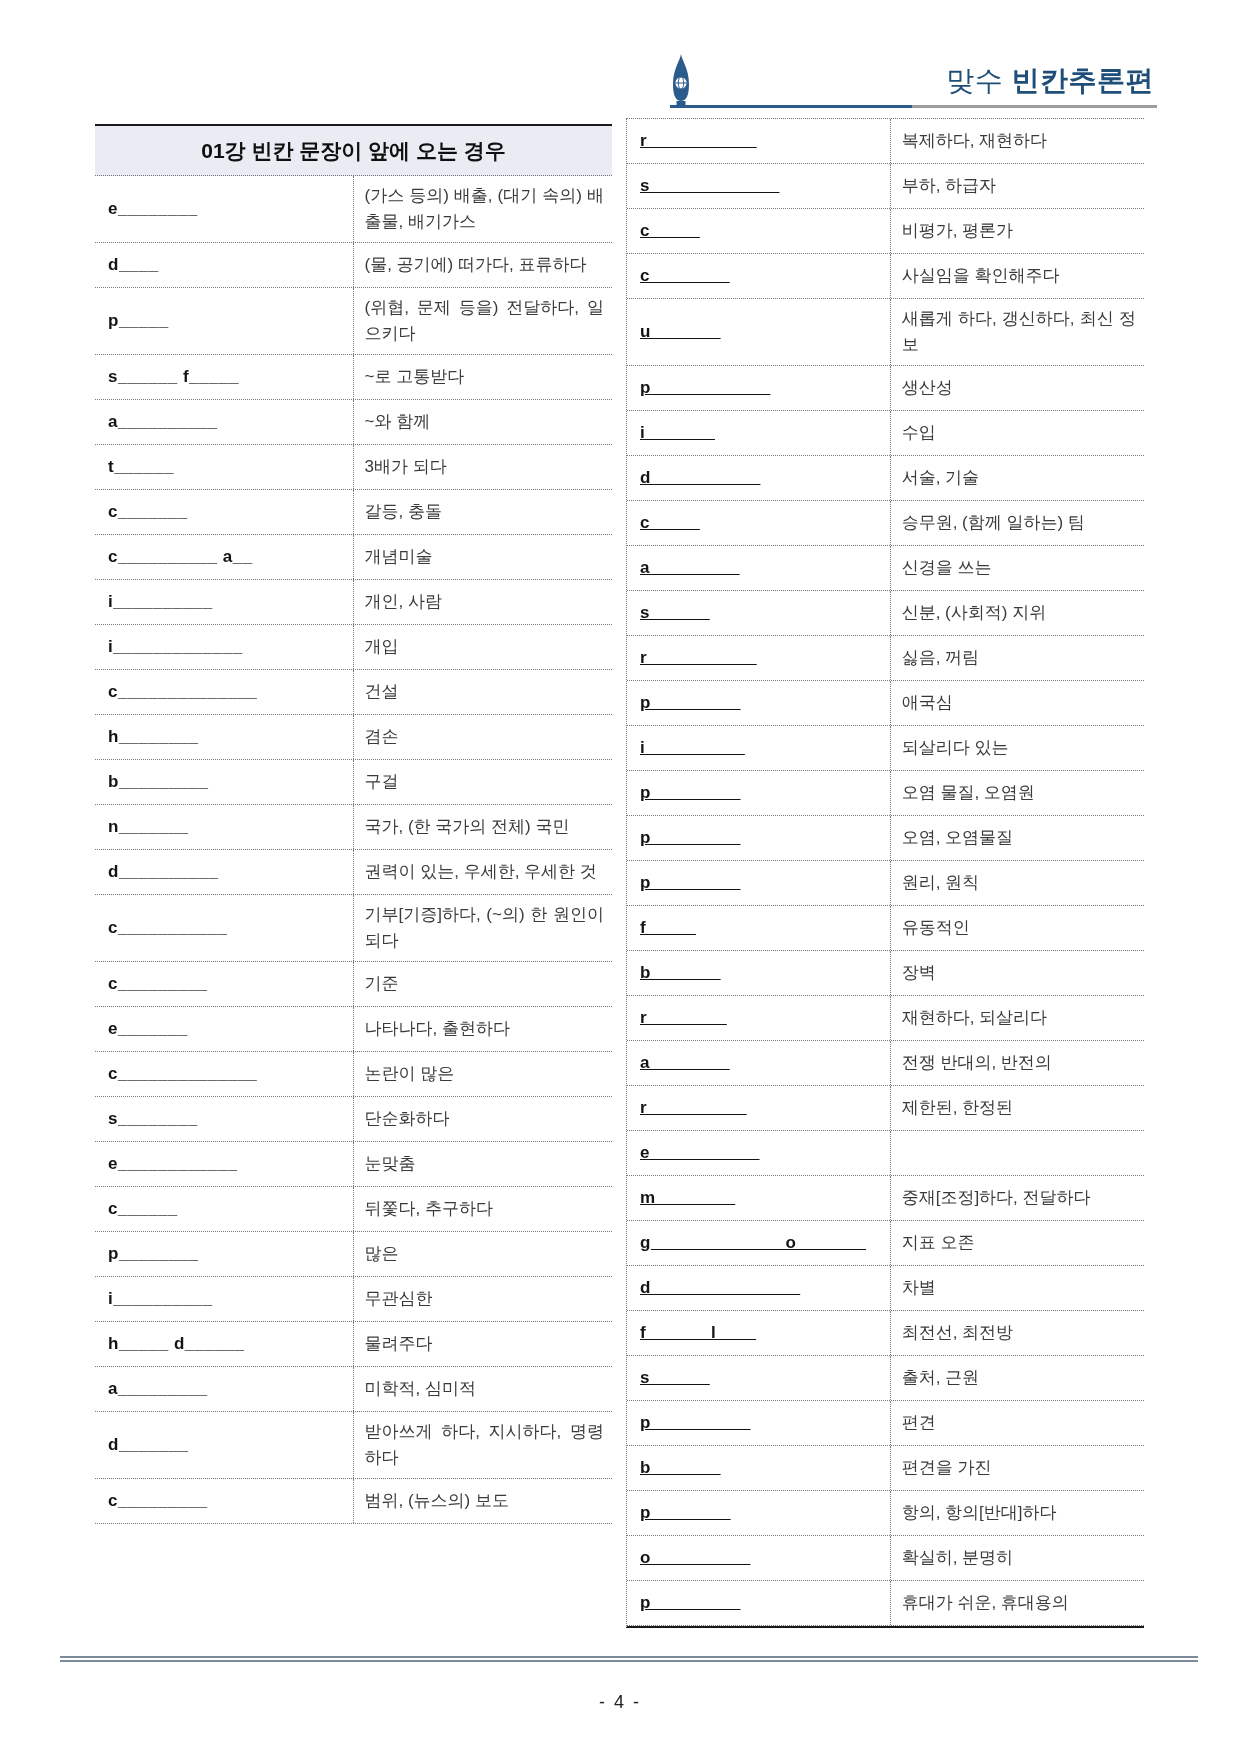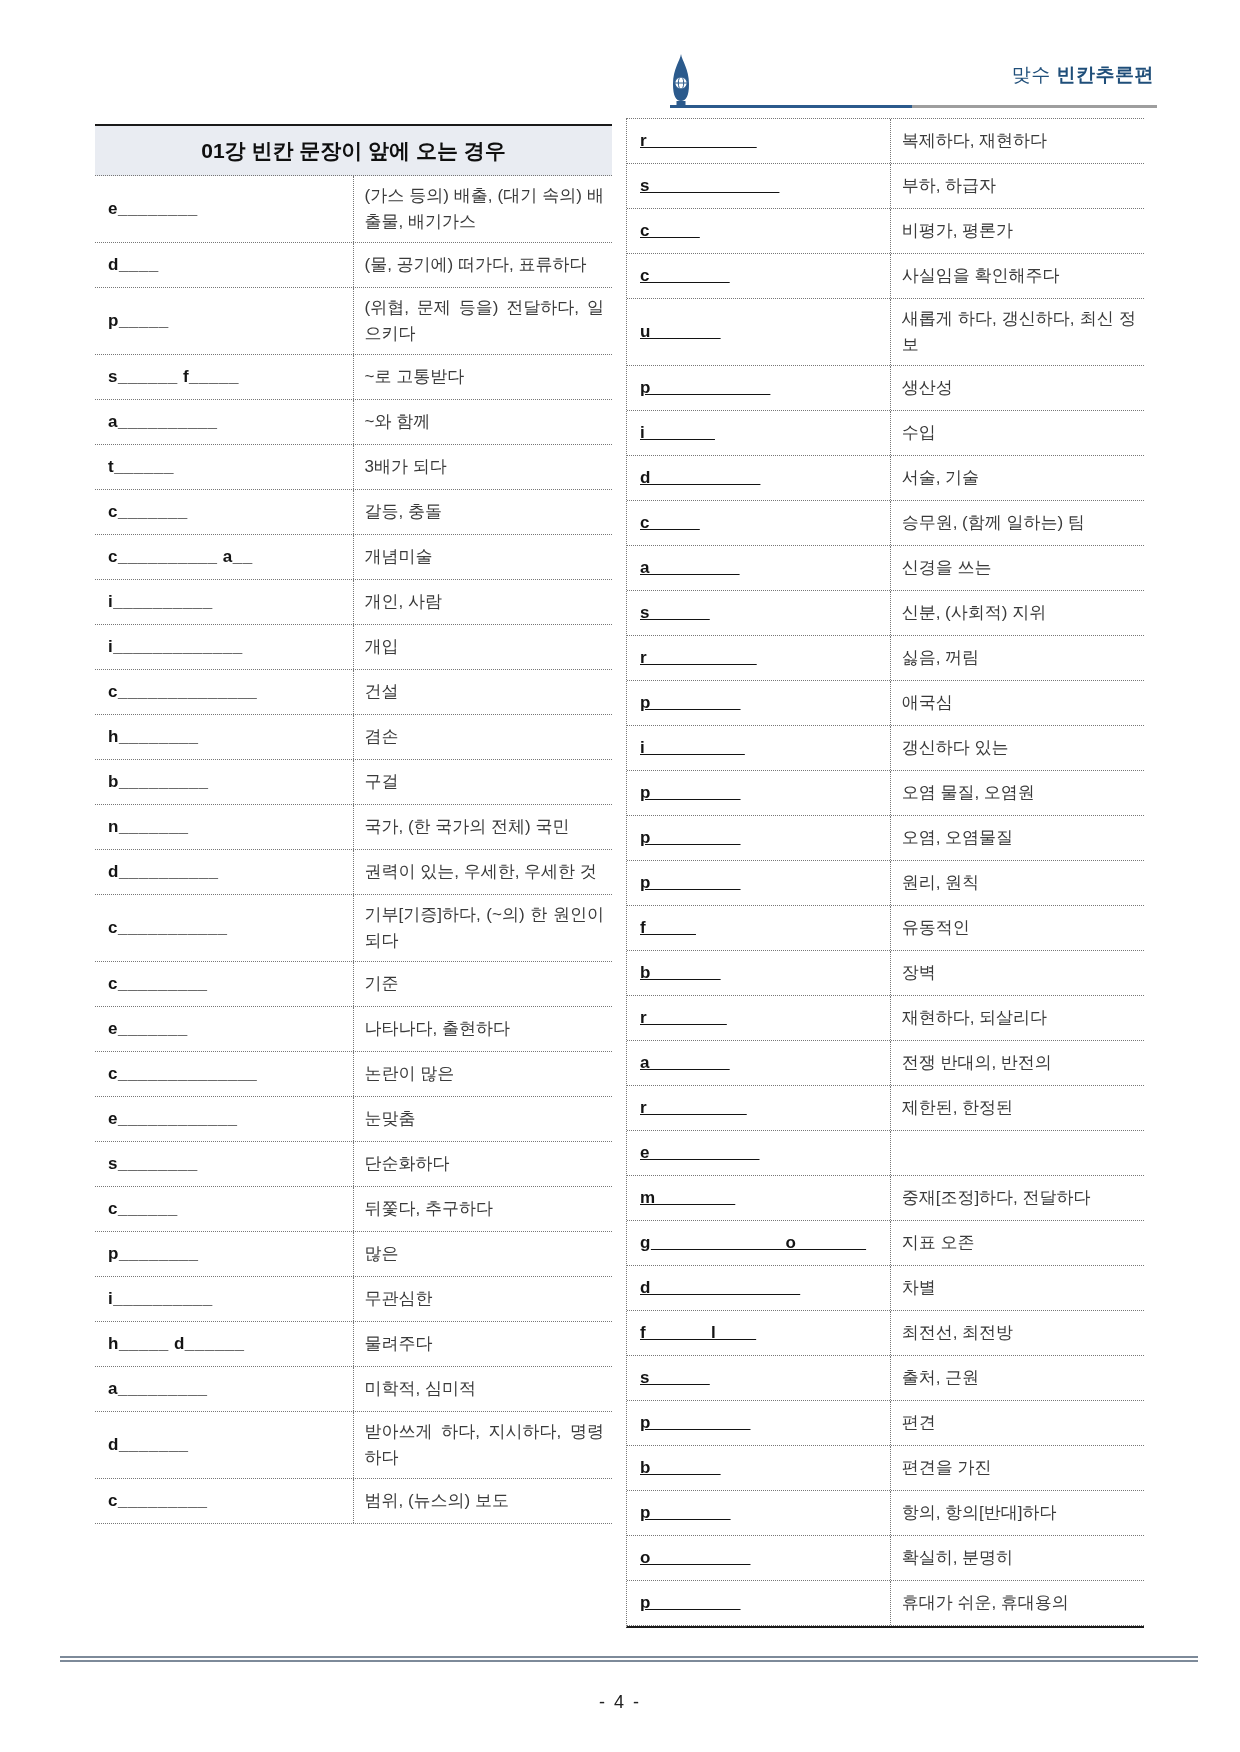--- a/index.html
+++ b/index.html
@@ -6,21 +6,21 @@
   .page {
     position:relative; width:1240px; height:1752px; background:#ffffff;
     font-family:"Liberation Sans","DejaVu Sans",sans-serif; color:#111;
     overflow:hidden;
   }
 
   
   .logo { position:absolute; left:668px; top:54px; }
   .brand-title {
     position:absolute; top:62px; right:86px;
-    font-size:19px; color:#1f4e79; letter-spacing:0.5px; white-space:nowrap;
+    font-size:28px; color:#1f4e79; letter-spacing:0.5px; white-space:nowrap;
   }
   .brand-title .bold { font-weight:bold; }
   .rule-blue { position:absolute; left:670px; top:105px; width:242px; height:3px; background:#2b5a8c; }
   .rule-gray { position:absolute; left:912px; top:105px; width:245px; height:3px; background:#9e9e9e; }
 
   
   .vtable { position:absolute; box-sizing:border-box; background:#fff; }
   .vtable.left  { left:95px;  top:124px; width:517px; }
   .vtable.right { left:626px; top:118px; width:518px;
                   border-top:1px dotted #777; border-left:1px dotted #777;
@@ -216,32 +216,32 @@
         <div class="trow">
           <div class="cell word">
             <span>c______________</span>
           </div>
           <div class="cell def">
             <span>논란이 많은</span>
           </div>
         </div>
         <div class="trow">
           <div class="cell word">
+            <span>s________</span>
+          </div>
+          <div class="cell def">
+            <span>단순화하다</span>
+          </div>
+        </div>
+        <div class="trow">
+          <div class="cell word">
             <span>e____________</span>
           </div>
           <div class="cell def">
             <span>눈맞춤</span>
-          </div>
-        </div>
-        <div class="trow">
-          <div class="cell word">
-            <span>s________</span>
-          </div>
-          <div class="cell def">
-            <span>단순화하다</span>
           </div>
         </div>
         <div class="trow">
           <div class="cell word">
             <span>c______</span>
           </div>
           <div class="cell def">
             <span>뒤쫓다, 추구하다</span>
           </div>
         </div>
@@ -400,21 +400,21 @@
           </div>
           <div class="cell def">
             <span>애국심</span>
           </div>
         </div>
         <div class="trow">
           <div class="cell word">
             <span>i__________</span>
           </div>
           <div class="cell def">
-            <span>갱신하다 있는</span>
+            <span>되살리다 있는</span>
           </div>
         </div>
         <div class="trow">
           <div class="cell word">
             <span>p_________</span>
           </div>
           <div class="cell def">
             <span>오염 물질, 오염원</span>
           </div>
         </div>

